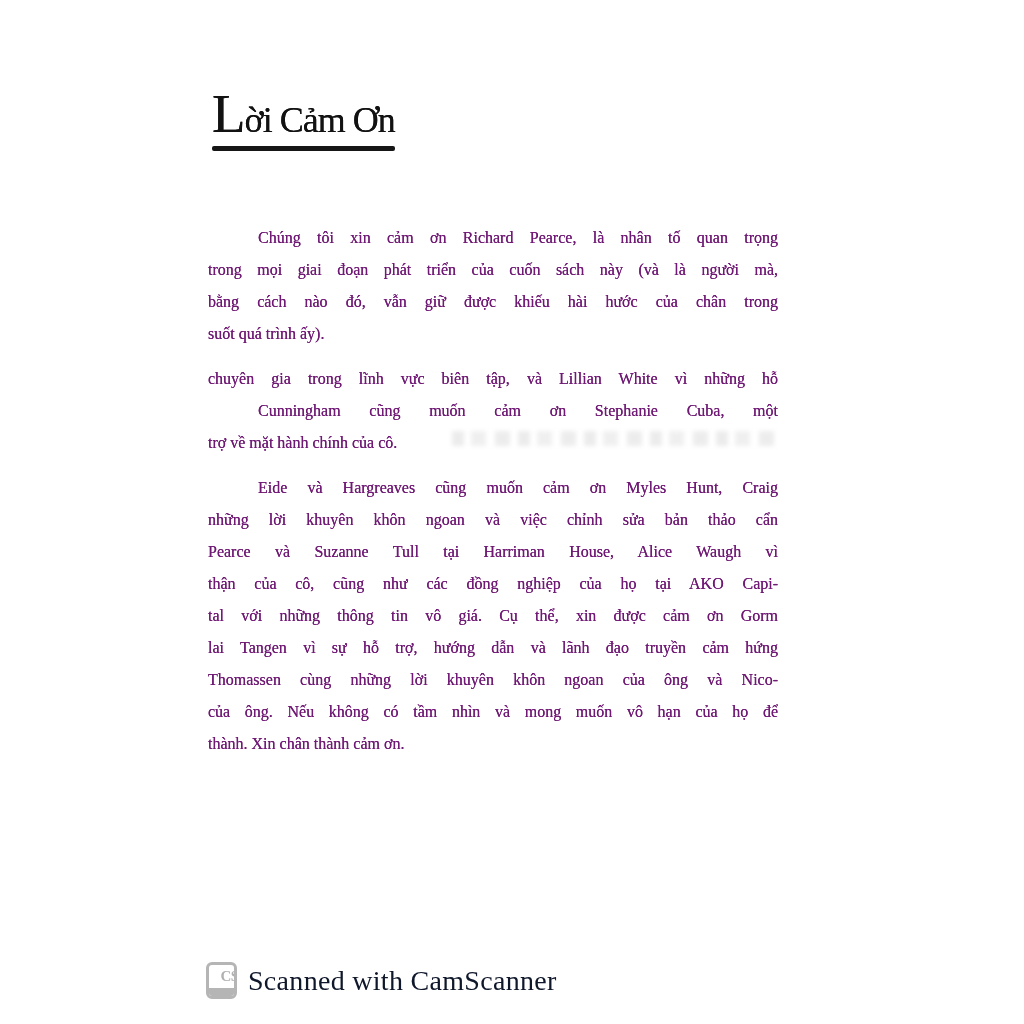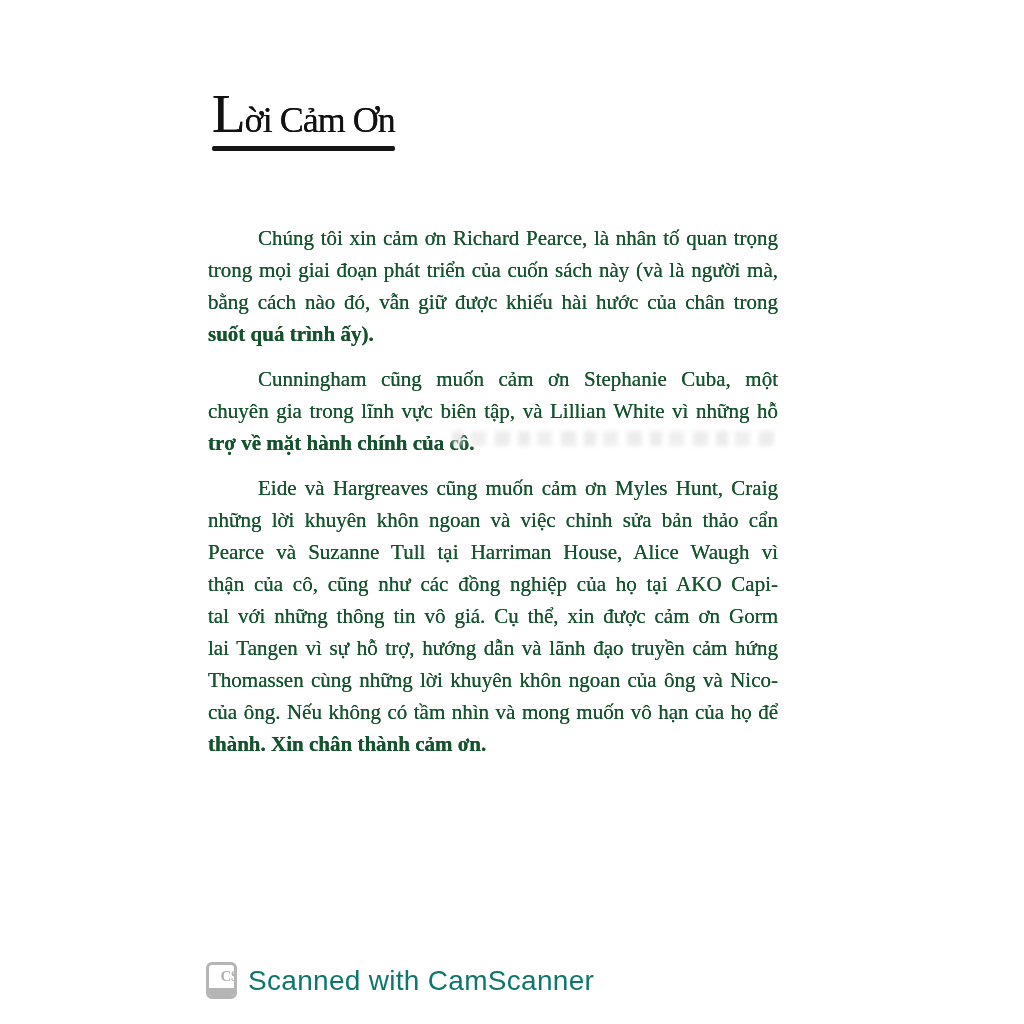--- a/index.html
+++ b/index.html
@@ -37,33 +37,33 @@
     height: 5px;
     background: #161616;
     margin-top: 5px;
     border-radius: 2px;
   }
   
   .text-block {
     position: absolute;
     left: 208px; top: 222px;
     width: 570px;
-    color: #14532d;
-    font-size: 21px;
+    color: #701a75;
+    font-size: 16px;
     line-height: 32px;
   }
   .paragraph { margin: 0 0 13px 0; }
   .line {
     text-align: justify;
     text-align-last: justify;
     text-shadow: 0 0 0.4px currentColor;
     white-space: normal;
   }
   .line.first { padding-left: 50px; }
-  .line.last { text-align-last: left; font-weight: bold; }
+  .line.last { text-align-last: left; }
   
   .scan-artifact {
     position: absolute;
     left: 452px; top: 431px;
     width: 324px; height: 15px;
     background: repeating-linear-gradient(90deg,
       #dcdcdc 0 12px, transparent 12px 19px,
       #e3e3e3 19px 34px, transparent 34px 43px,
       #dedede 43px 58px, transparent 58px 66px);
     filter: blur(2px);
@@ -99,23 +99,23 @@
     letter-spacing: -0.5px;
     margin-left: 16px;
   }
   .cs-badge-bar {
     position: absolute;
     left: 0; right: 0; bottom: 0;
     height: 8px;
     background: #b5b5b5;
   }
   .watermark-text {
-    font-family: Liberation Sans, sans-serif;
+    font-family: Liberation Serif, serif;
     font-size: 28px;
-    color: #0f766e;
+    color: #0f172a;
     letter-spacing: 0.3px;
     white-space: nowrap;
   }
 </style>
 </head>
 <body>
 
 <div class="page">
 
   <div class="title-block">
@@ -127,22 +127,22 @@
 
   <div class="text-block">
 
   <div class="paragraph">
         <div class="line first">Chúng tôi xin cảm ơn Richard Pearce, là nhân tố quan trọng</div>
         <div class="line">trong mọi giai đoạn phát triển của cuốn sách này (và là người mà,</div>
         <div class="line">bằng cách nào đó, vẫn giữ được khiếu hài hước của chân trong</div>
         <div class="line last">suốt quá trình ấy).</div>
       </div>
       <div class="paragraph">
+        <div class="line">chuyên gia trong lĩnh vực biên tập, và Lillian White vì những hỗ</div>
         <div class="line first">Cunningham cũng muốn cảm ơn Stephanie Cuba, một</div>
-        <div class="line">chuyên gia trong lĩnh vực biên tập, và Lillian White vì những hỗ</div>
         <div class="line last">trợ về mặt hành chính của cô.</div>
       </div>
       <div class="paragraph">
         <div class="line first">Eide và Hargreaves cũng muốn cảm ơn Myles Hunt, Craig</div>
         <div class="line">những lời khuyên khôn ngoan và việc chỉnh sửa bản thảo cẩn</div>
         <div class="line">Pearce và Suzanne Tull tại Harriman House, Alice Waugh vì</div>
         <div class="line">thận của cô, cũng như các đồng nghiệp của họ tại AKO Capi-</div>
         <div class="line">tal với những thông tin vô giá. Cụ thể, xin được cảm ơn Gorm</div>
         <div class="line">lai Tangen vì sự hỗ trợ, hướng dẫn và lãnh đạo truyền cảm hứng</div>
         <div class="line">Thomassen cùng những lời khuyên khôn ngoan của ông và Nico-</div>

